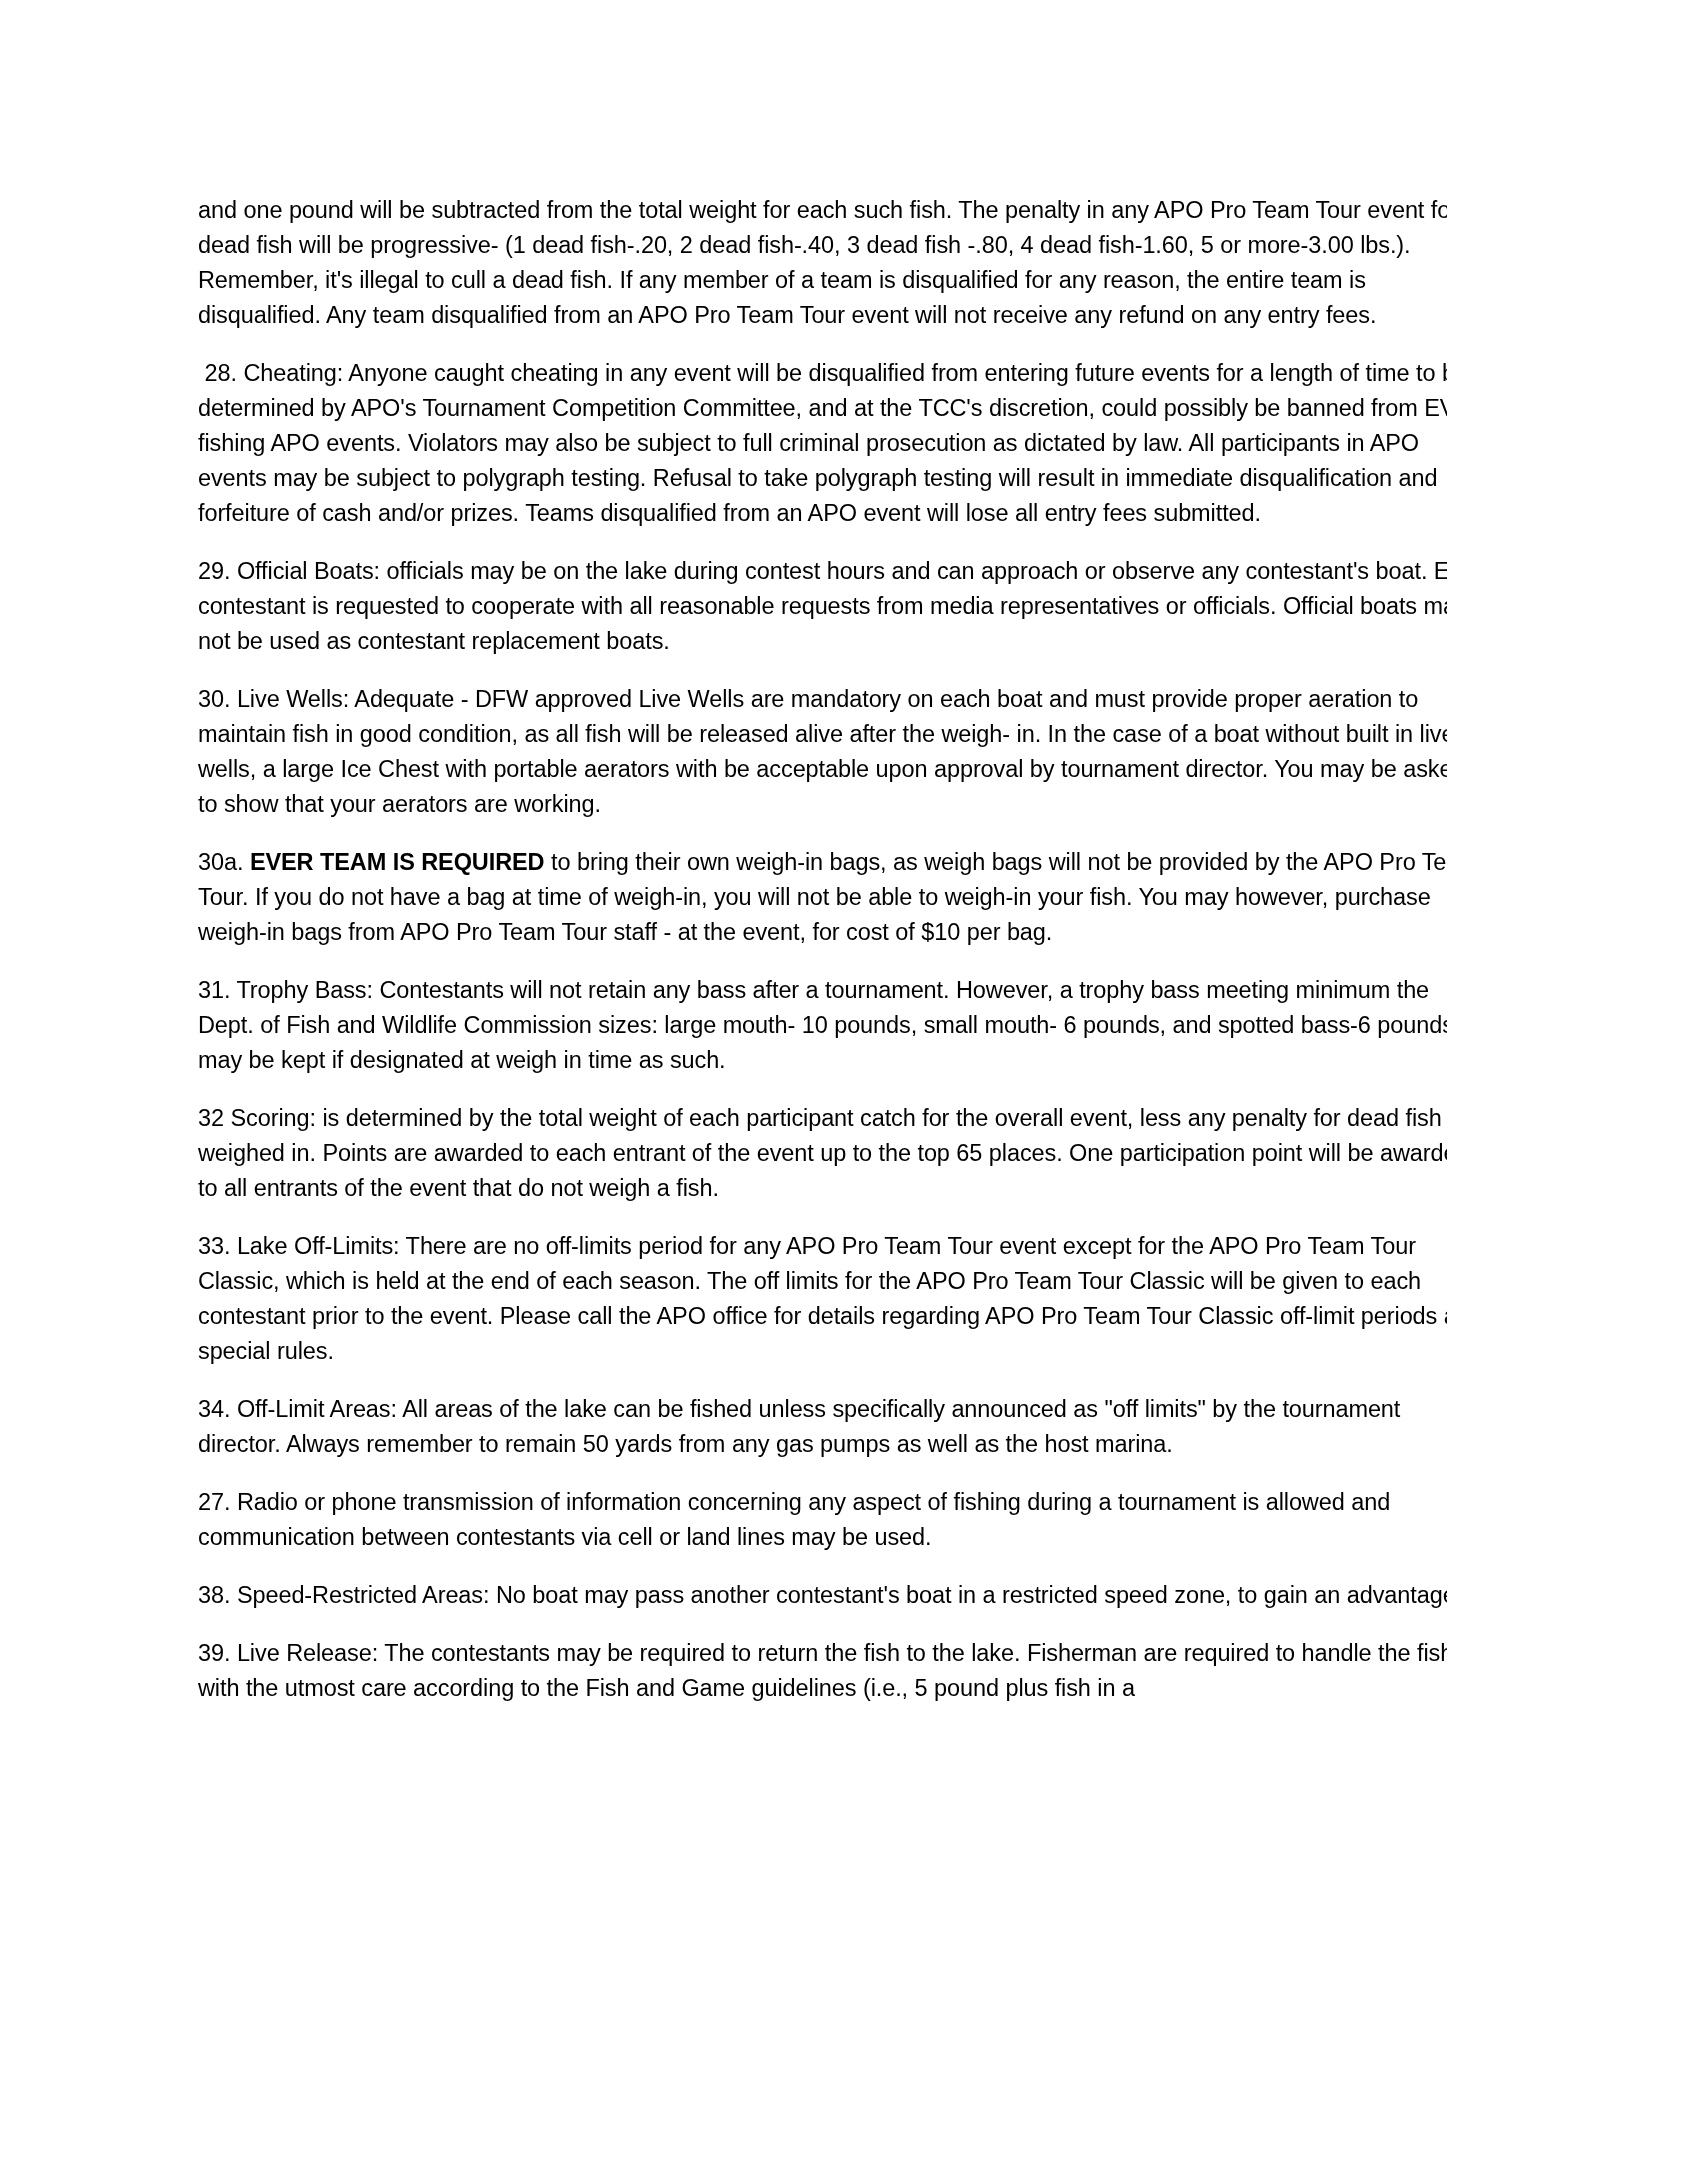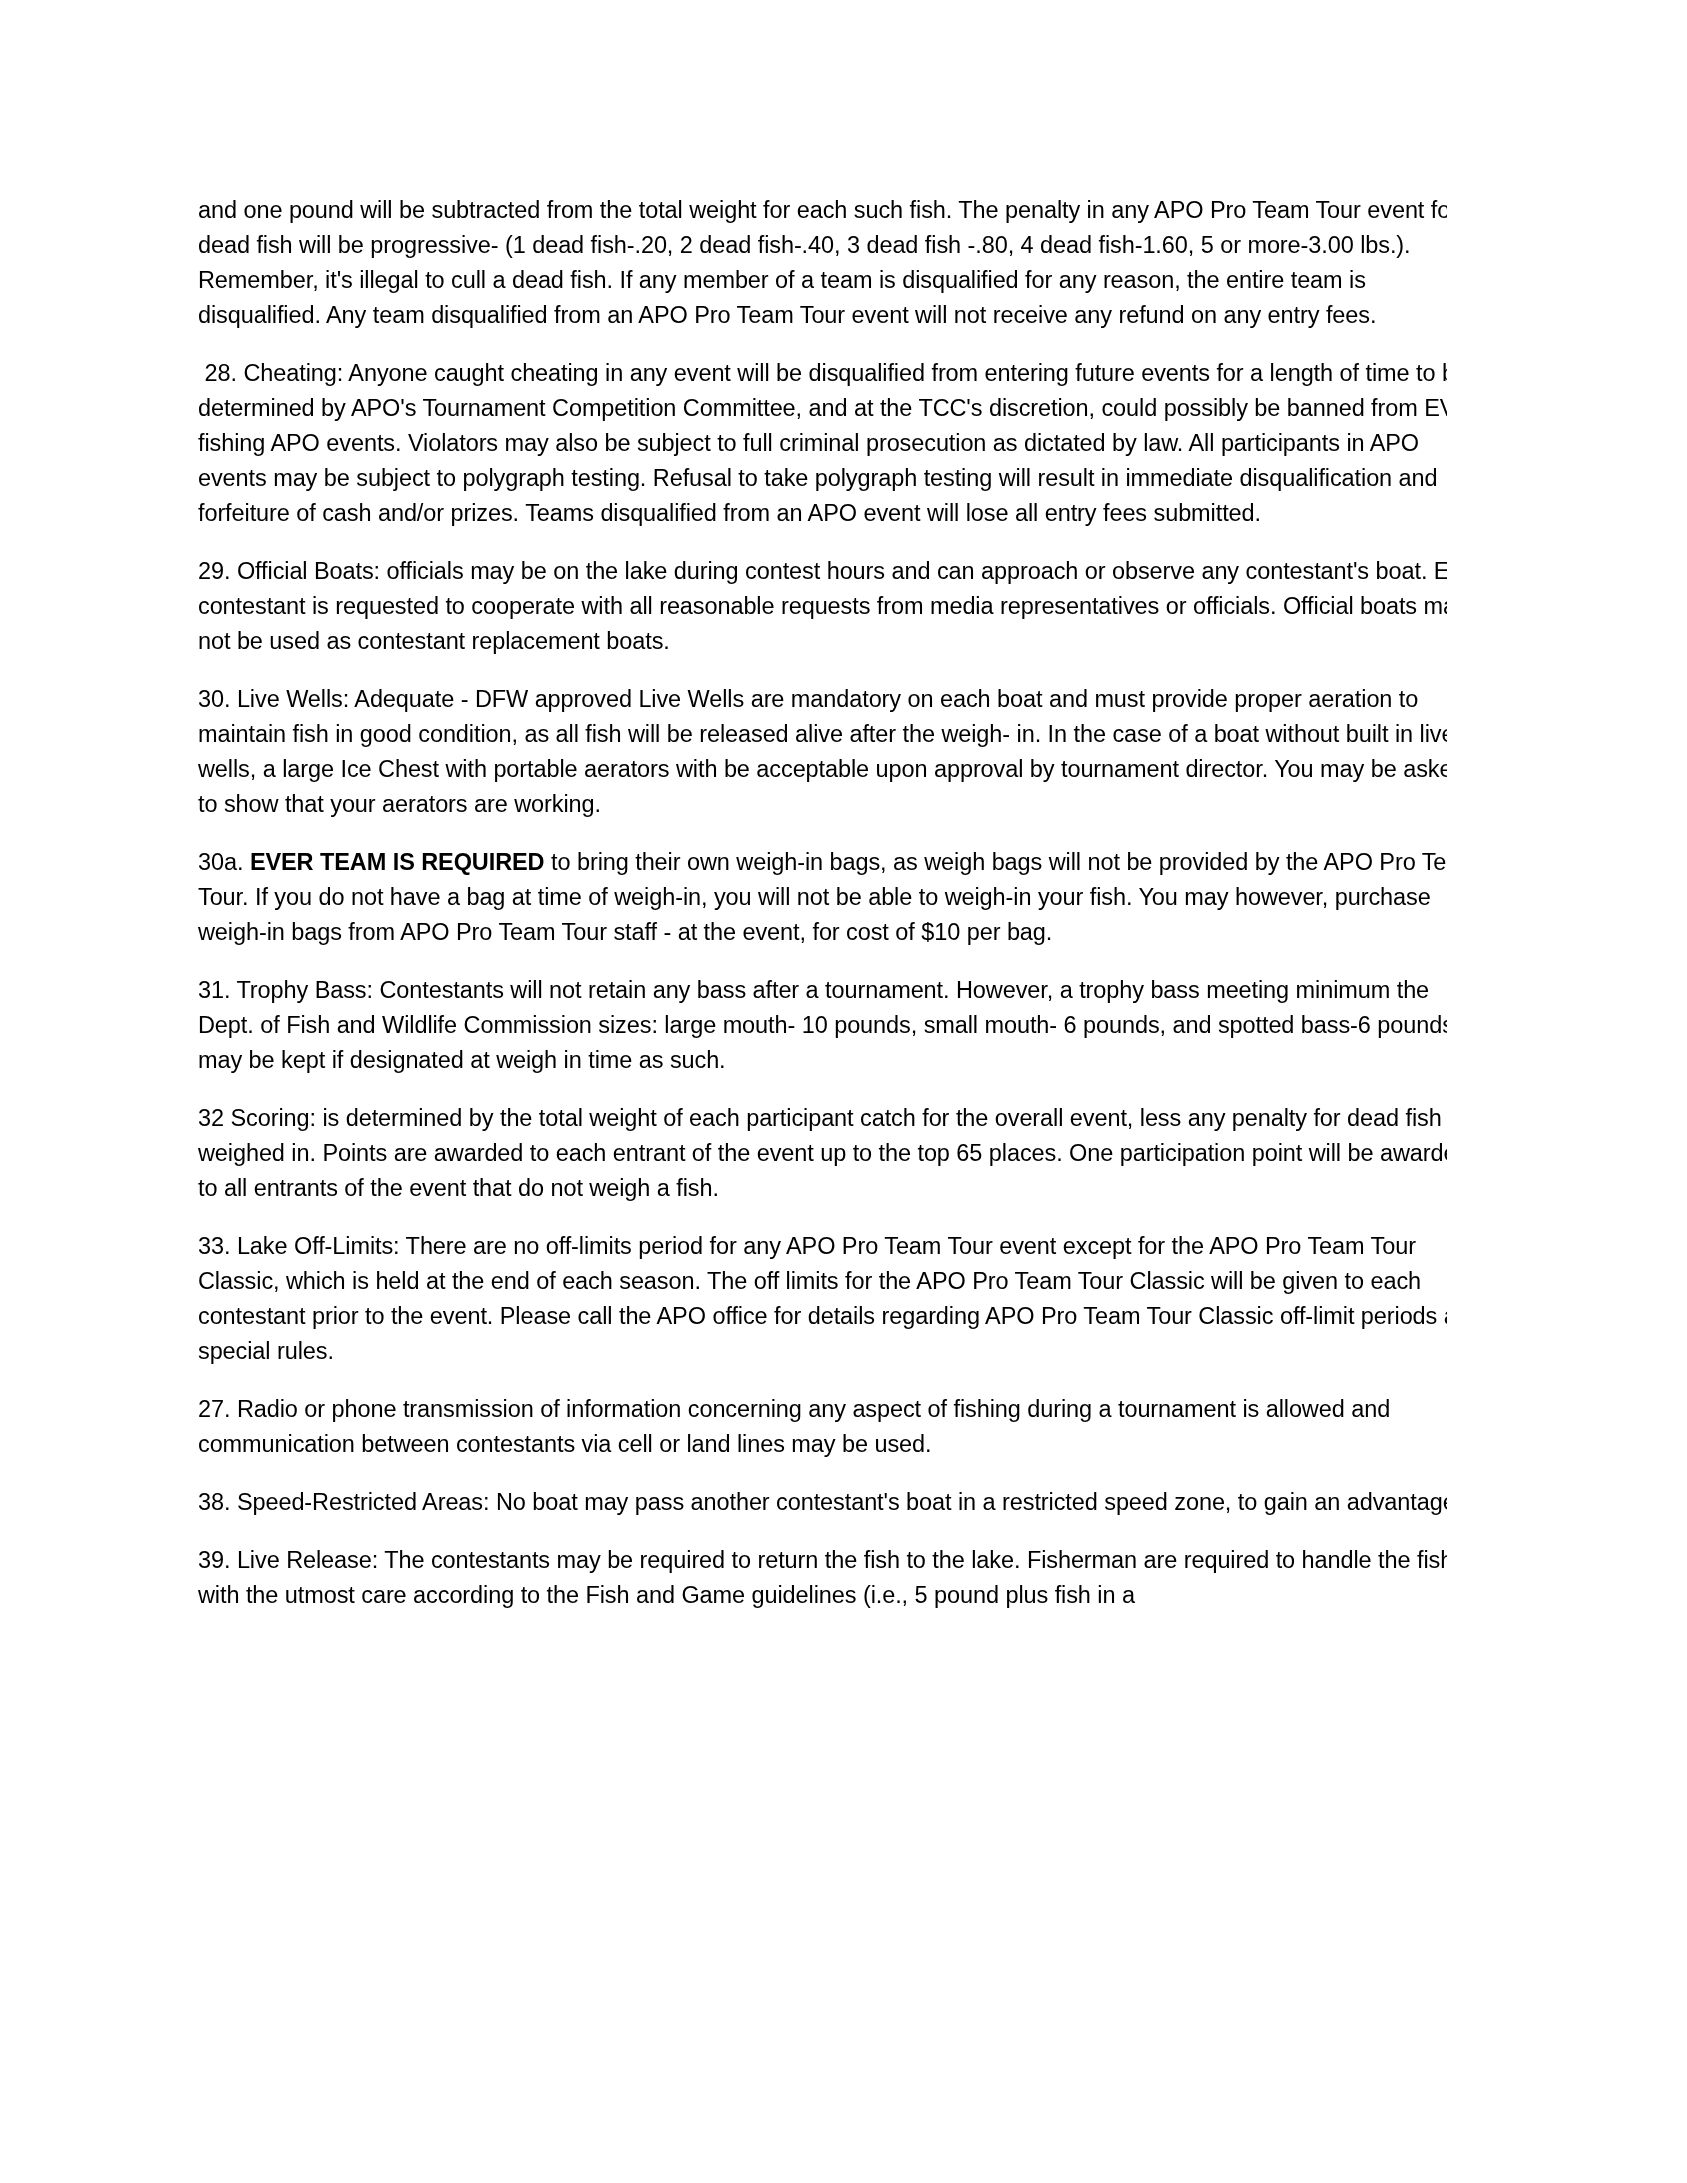--- a/index.html
+++ b/index.html
@@ -60,20 +60,21 @@
     <p class="para">30. Live Wells: Adequate - DFW approved Live Wells are mandatory on each boat and must provide proper aeration to maintain fish in good condition, as all fish will be released alive after the weigh- in. In the case of a boat without built in live wells, a large Ice Chest with portable aerators with be acceptable upon approval by tournament director. You may be asked to show that your aerators are working.</p>
 
     <p class="para"><span>30a. </span><span class="bold">EVER TEAM IS REQUIRED</span><span> to bring their own weigh-in bags, as weigh bags will not be provided by the APO Pro Team Tour. If you do not have a bag at time of weigh-in, you will not be able to weigh-in your fish. You may however, purchase weigh-in bags from APO Pro Team Tour staff - at the event, for cost of $10 per bag.</span></p>
 
     <p class="para">31. Trophy Bass: Contestants will not retain any bass after a tournament. However, a trophy bass meeting minimum the Dept. of Fish and Wildlife Commission sizes: large mouth- 10 pounds, small mouth- 6 pounds, and spotted bass-6 pounds. may be kept if designated at weigh in time as such.</p>
 
     <p class="para">32 Scoring: is determined by the total weight of each participant catch for the overall event, less any penalty for dead fish weighed in. Points are awarded to each entrant of the event up to the top 65 places. One participation point will be awarded to all entrants of the event that do not weigh a fish.</p>
 
     <p class="para">33. Lake Off-Limits: There are no off-limits period for any APO Pro Team Tour event except for the APO Pro Team Tour Classic, which is held at the end of each season. The off limits for the APO Pro Team Tour Classic will be given to each contestant prior to the event. Please call the APO office for details regarding APO Pro Team Tour Classic off-limit periods and special rules.</p>
 
+    <p class="para">34. Off-Limit Areas: All areas of the lake can be fished unless specifically announced as "off limits" by the tournament director. Always remember to remain 50 yards from any gas pumps as well as the host marina.</p>
 
 
 
     <p class="para">27. Radio or phone transmission of information concerning any aspect of fishing during a tournament is allowed and communication between contestants via cell or land lines may be used.</p>
 
     <p class="para">38. Speed-Restricted Areas: No boat may pass another contestant's boat in a restricted speed zone, to gain an advantage.</p>
 
     <p class="para">39. Live Release: The contestants may be required to return the fish to the lake. Fisherman are required to handle the fish with the utmost care according to the Fish and Game guidelines (i.e., 5 pound plus fish in a</p>
 
   </div>

